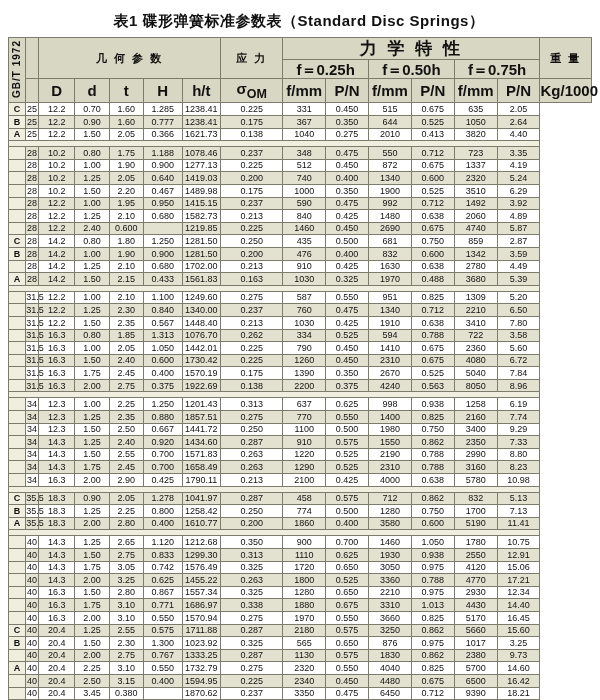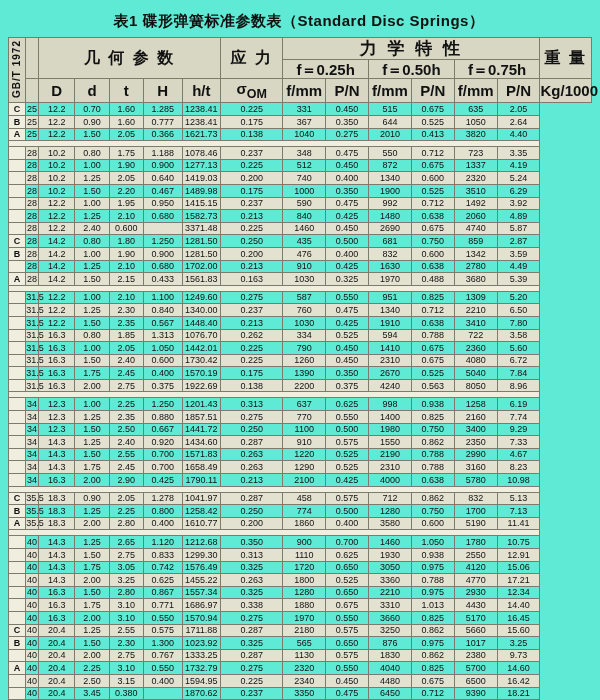--- a/index.html
+++ b/index.html
@@ -8,21 +8,21 @@
     background:#efeedf;
     font-family:"Liberation Sans", sans-serif;
     color:#1a1a1a;
     overflow:hidden;
   }
   .page{
     position:relative;
     width:600px;height:700px;
     box-sizing:border-box;
     padding:8px 10px 4px 8px;
-    background:#5eead4;
+    background:#ffffff;
   }
   .title{
     font-size:15px;
     font-weight:bold;
     text-align:center;
     letter-spacing:0.5px;
     padding:4px 0 6px 0;
     color:#111;
   }
   table{
@@ -38,21 +38,21 @@
     vertical-align:middle;
     line-height:1.15;
     font-weight:normal;
     color:#111;
   }
   .hdr{
     background:#d8d7c4;
     font-weight:bold;
   }
   .hdr-big{ font-size:17px; letter-spacing:3px;}
-  .hdr-mid{ font-size:16px; letter-spacing:2px;}
+  .hdr-mid{ font-size:11px; letter-spacing:2px;}
   .hdr-sm{ font-size:15px;}
   .sidecell{
     background:#d8d7c4;
     font-weight:bold;
     font-size:10px;
     width:16px;
   }
   .side-rot{
     writing-mode:vertical-rl;
     transform:rotate(180deg);
@@ -287,21 +287,21 @@
           <td class="data">2060</td>
           <td class="data">4.89</td>
         </tr>
         <tr class="band">
           <td class="grp data"></td>
           <td class="data">28</td>
           <td class="data">12.2</td>
           <td class="data">2.40</td>
           <td class="data">0.600</td>
           <td class="data"></td>
-          <td class="data">3371.48</td>
+          <td class="data">1219.85</td>
           <td class="data">0.225</td>
           <td class="data">1460</td>
           <td class="data">0.450</td>
           <td class="data">2690</td>
           <td class="data">0.675</td>
           <td class="data">4740</td>
           <td class="data">5.87</td>
         </tr>
         <tr>
           <td class="grp data">C</td>
@@ -572,21 +572,21 @@
           <td class="data">1.50</td>
           <td class="data">2.55</td>
           <td class="data">0.700</td>
           <td class="data">1571.83</td>
           <td class="data">0.263</td>
           <td class="data">1220</td>
           <td class="data">0.525</td>
           <td class="data">2190</td>
           <td class="data">0.788</td>
           <td class="data">2990</td>
-          <td class="data">4.67</td>
+          <td class="data">8.80</td>
         </tr>
         <tr class="band">
           <td class="grp data"></td>
           <td class="data">34</td>
           <td class="data">14.3</td>
           <td class="data">1.75</td>
           <td class="data">2.45</td>
           <td class="data">0.700</td>
           <td class="data">1658.49</td>
           <td class="data">0.263</td>

